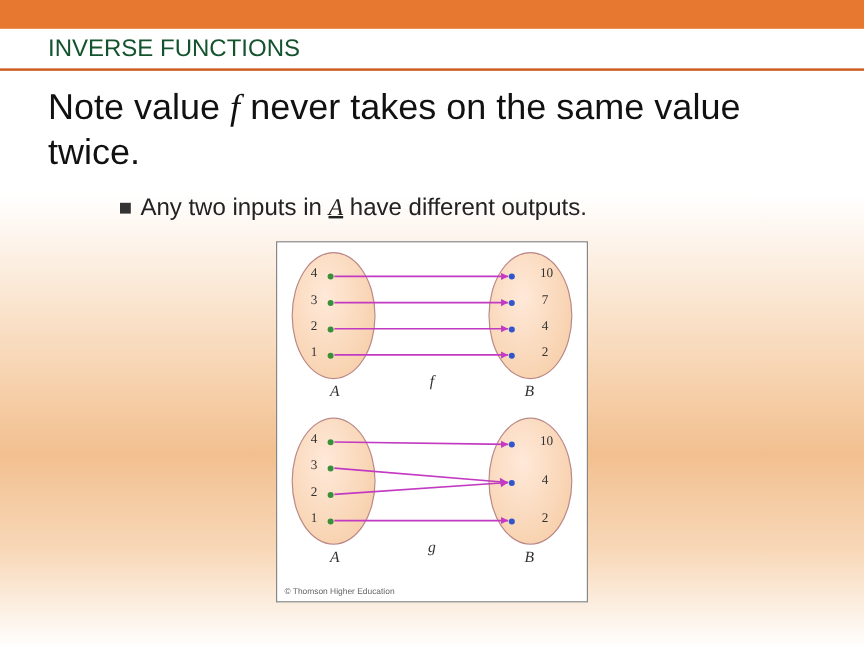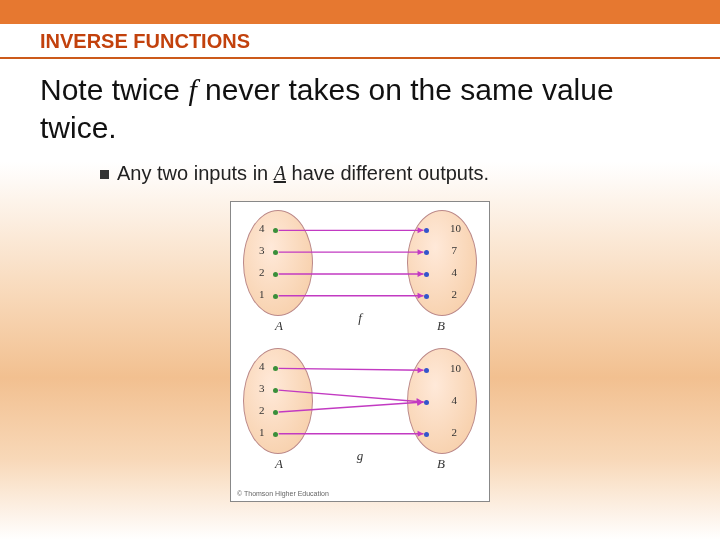--- a/index.html
+++ b/index.html
@@ -5,23 +5,23 @@
   * { margin: 0; padding: 0; box-sizing: border-box; }
   body {
     width: 720px; height: 540px;
     font-family: Arial, Helvetica, sans-serif;
     background: linear-gradient(180deg, #ffffff 0%, #ffffff 30%, #f8d8b8 55%, #f2c090 70%, #f8d8b8 85%, #ffffff 100%);
     position: relative; overflow: hidden;
   }
   .topbar { height: 24px; background: #e67830; }
   .header {
     padding: 6px 40px 4px 40px;
-    font-size: 20px; font-weight: bold;
+    font-size: 20px; font-weight: normal;
     border-bottom: 2px solid #cc5a1a;
-    color: #c2410c;
+    color: #14532d;
   }
   .body-text {
     padding: 12px 40px 10px 40px;
     font-size: 30px; color: #111; line-height: 1.25;
   }
   .body-text .fvar { font-style: italic; font-family: Georgia, 'Times New Roman', serif; }
   .bullet {
     padding: 6px 80px 10px 100px;
     font-size: 20px; color: #222;
   }
@@ -55,21 +55,21 @@
 </head>
 <body>
 
 <div class="topbar"></div>
 
 <div class="header">
   <span>INVERSE FUNCTIONS</span>
 </div>
 
 <div class="body-text">
-  <span>Note twice </span><span class="fvar">f</span><span> never takes on the same value twice.</span>
+  <span>Note value </span><span class="fvar">f</span><span> never takes on the same value twice.</span>
 </div>
 
 <div class="bullet">
   <span class="square"></span><span>Any two inputs in </span><span class="avar">A</span><span> have different outputs.</span>
 </div>
 
 <div class="diagram-wrap">
 
   <div class="pair">
     <div class="oval ovalL"></div>

